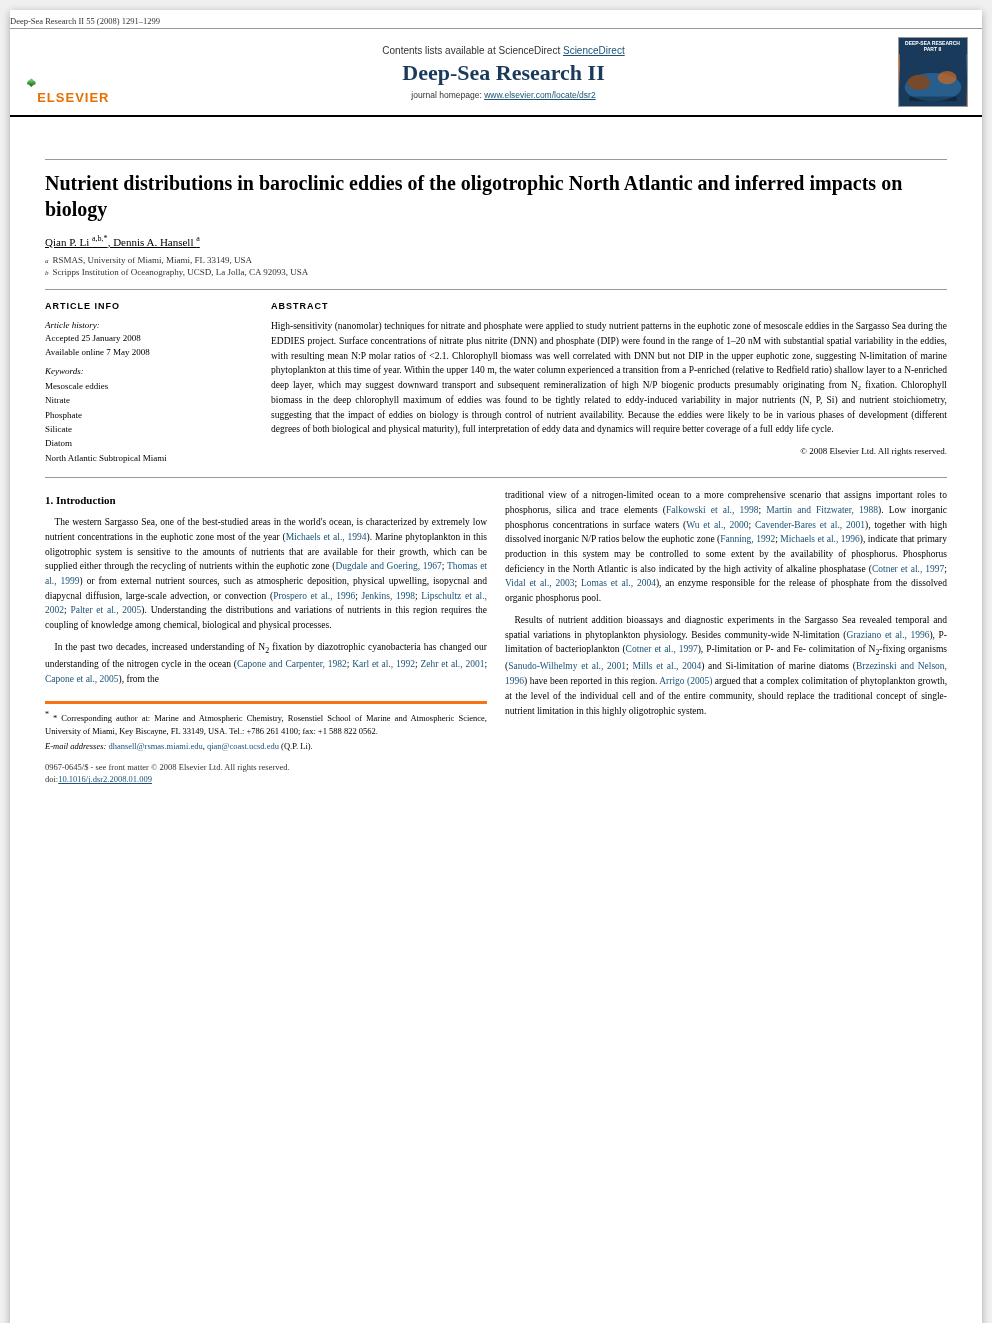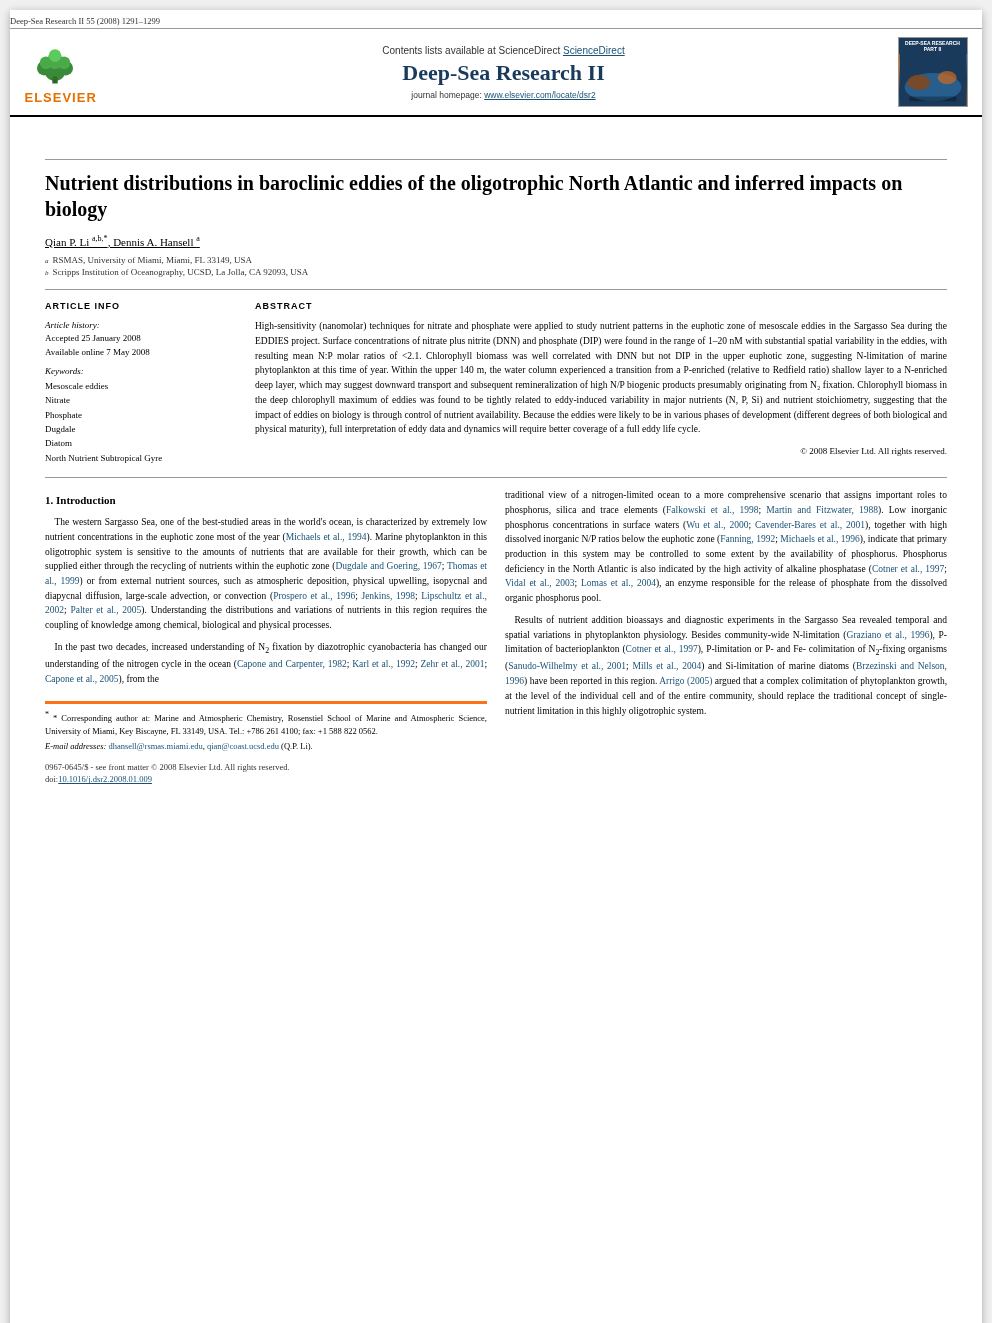--- a/index.html
+++ b/index.html
@@ -41,22 +41,21 @@
       display: flex;
       flex-direction: column;
       align-items: center;
       justify-content: center;
       flex-shrink: 0;
     }
     .elsevier-logo {
       width: 85px;
       height: 65px;
       display: flex;
-      flex-direction: column;
-      align-items: flex-start;
+      align-items: flex-end;
       justify-content: flex-end;
     }
     .tree-svg {
       width: 60px;
       height: 45px;
     }
     .elsevier-text {
       font-size: 13px;
       font-weight: bold;
       color: #e67000;
@@ -161,21 +160,21 @@
       font-style: italic;
     }
     .divider-line {
       border: none;
       border-top: 1px solid #999;
       margin: 10px 0;
     }
     
     .info-abstract-section {
       display: flex;
-      gap: 10px;
+      gap: 26px;
       margin-bottom: 12px;
     }
     .article-info-col {
       width: 200px;
       flex-shrink: 0;
       font-size: 9px;
       line-height: 1.5;
     }
     .info-section-title {
       font-size: 9px;
@@ -357,23 +356,23 @@
           <div>Accepted 25 January 2008</div>
           <div>Available online 7 May 2008</div>
         </div>
 
         <div>
           <div class="italic">Keywords:</div>
           <div class="keywords-list">
             <div>Mesoscale eddies</div>
             <div>Nitrate</div>
             <div>Phosphate</div>
-            <div>Dugdale</div>
+            <div>Silicate</div>
             <div>Diatom</div>
-            <div>North Nutrient Subtropical Gyre</div>
+            <div>North Atlantic Subtropical Miami</div>
           </div>
         </div>
       </div>
 
       <div class="abstract-col">
         <div class="abstract-title">ABSTRACT</div>
         <div style="font-size:9.5px; line-height:1.55; text-align:justify;">High-sensitivity (nanomolar) techniques for nitrate and phosphate were applied to study nutrient patterns in the euphotic zone of mesoscale eddies in the Sargasso Sea during the EDDIES project. Surface concentrations of nitrate plus nitrite (DNN) and phosphate (DIP) were found in the range of 1–20 nM with substantial spatial variability in the eddies, with resulting mean N:P molar ratios of &lt;2.1. Chlorophyll biomass was well correlated with DNN but not DIP in the upper euphotic zone, suggesting N-limitation of marine phytoplankton at this time of year. Within the upper 140 m, the water column experienced a transition from a P-enriched (relative to Redfield ratio) shallow layer to a N-enriched deep layer, which may suggest downward transport and subsequent remineralization of high N/P biogenic products presumably originating from N₂ fixation. Chlorophyll biomass in the deep chlorophyll maximum of eddies was found to be tightly related to eddy-induced variability in major nutrients (N, P, Si) and nutrient stoichiometry, suggesting that the impact of eddies on biology is through control of nutrient availability. Because the eddies were likely to be in various phases of development (different degrees of both biological and physical maturity), full interpretation of eddy data and dynamics will require better coverage of a full eddy life cycle.</div>
         <div class="copyright-line">© 2008 Elsevier Ltd. All rights reserved.</div>
       </div>
     </div>

